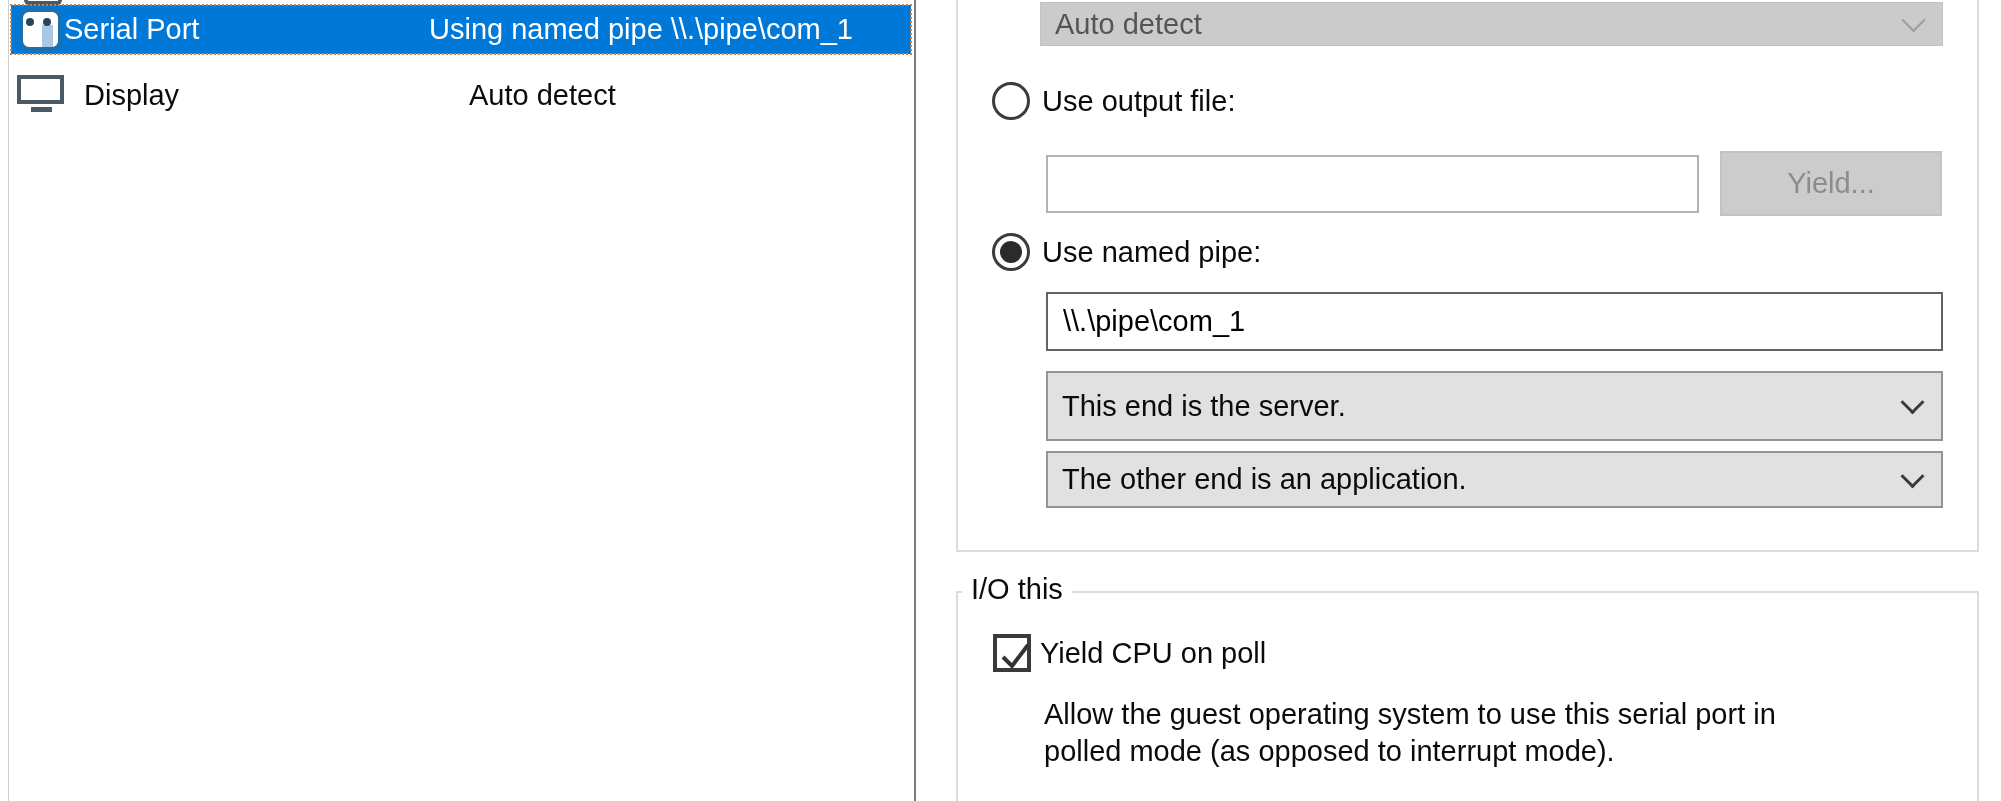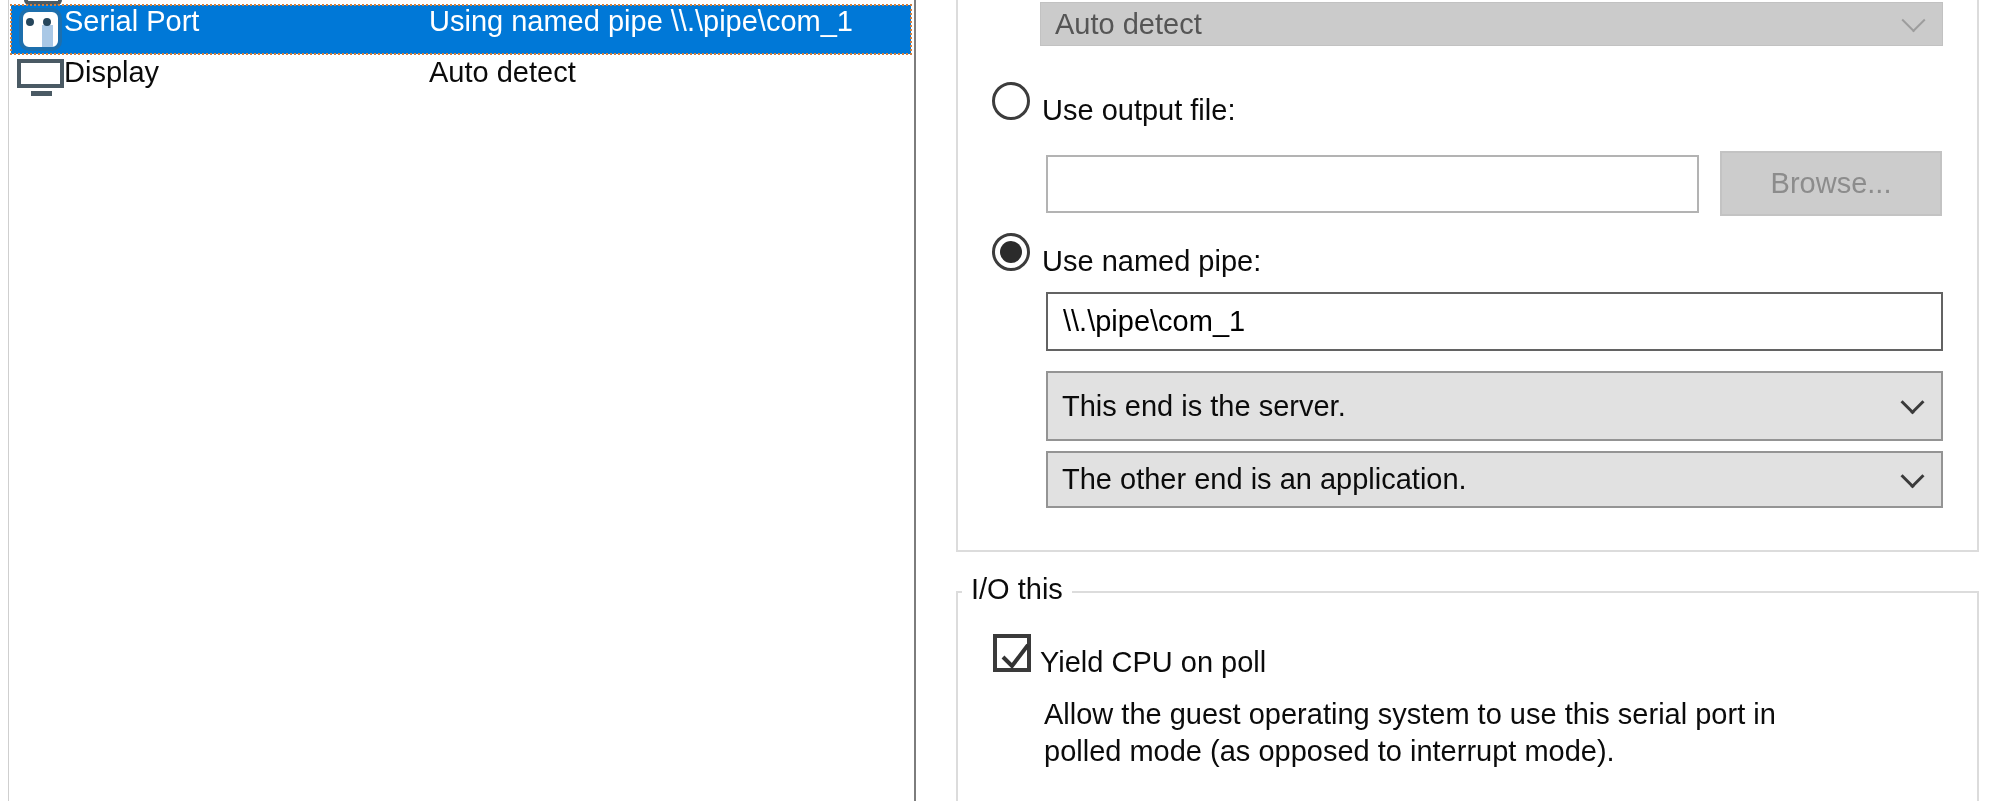--- a/index.html
+++ b/index.html
@@ -12,25 +12,25 @@
   
   .hw-list {
     position:absolute; left:8px; top:0; width:908px; height:801px;
     background:#fff; border-left:1px solid #cfcfcf; border-right:2px solid #7d7d7d;
   }
   .hw-frag {
     position:absolute; left:15px; top:0; width:38px; height:5px;
     border-left:4px solid #4a5a64; border-right:4px solid #4a5a64; border-bottom:4px solid #4a5a64;
     border-radius:0 0 9px 9px;
   }
-  .hw-row { position:absolute; left:2px; right:3px; display:flex; align-items:flex-start;
+  .hw-row { position:absolute; left:2px; right:3px; display:flex; align-items:center;
             font-size:29px; color:#0b0b0b; cursor:default; }
   .hw-row.selected { top:5px; height:49px; background:#0078d7; color:#ffffff;
                      outline:2px dotted #d07e3f; outline-offset:-1px; }
-  .hw-row.plain { top:56px; height:46px; }
+  .hw-row.plain { top:72px; height:46px;gap:20px; }
   .hw-iconwrap { position:relative; width:53px; height:100%; flex:none; }
   .hw-label { width:365px; white-space:nowrap; overflow:hidden; }
   .hw-value { white-space:nowrap; }
 
   
   .icon-serial .box { position:absolute; left:8px; top:3px; width:43px; height:43px;
     border:4px solid #1d6fad; border-radius:10px; background:#fff; }
   .icon-serial .bar { position:absolute; left:31px; top:20px; width:11px; height:22px; background:#a9c8e6; }
   .icon-serial .c1 { position:absolute; left:15px; top:13px; width:8px; height:8px;
     border:4px solid #26465c; border-radius:50%; background:#fff; }
@@ -62,21 +62,21 @@
   #combo-end  { left:1046px; top:371px; width:897px; height:70px; }
   #combo-peer { left:1046px; top:451px; width:897px; height:57px; }
 
   
   .radio { position:absolute; width:38px; height:38px; border:3px solid #3c3c3c;
            border-radius:50%; background:#fff; }
   .radio.checked::after { content:""; position:absolute; inset:5px; border-radius:50%; background:#2b2b2b; }
   #radio-output { left:992px; top:82px; }
   #radio-pipe   { left:992px; top:233px; }
 
-  .ctl-label { position:absolute; font-size:29px; white-space:nowrap; color:#0b0b0b;margin-top:9px; }
+  .ctl-label { position:absolute; font-size:29px; white-space:nowrap; color:#0b0b0b; }
   #label-output { left:1042px; top:85px; }
   #label-pipe   { left:1042px; top:236px; }
   #label-yield  { left:1040px; top:637px; }
 
   
   .textbox { position:absolute; background:#fff; font-size:29px; font-family:inherit;
              padding:16px 15px; color:#000; outline:none; }
   #input-output { left:1046px; top:155px; width:653px; height:58px; border:2px solid #b3b3b3; }
   #input-pipe   { left:1046px; top:292px; width:897px; height:59px; border:2px solid #636363; }
 
@@ -127,21 +127,21 @@
     <span>Auto detect</span>
     <span class="chev"></span>
   </div>
 
   <span class="radio" id="radio-output"></span>
   <span class="ctl-label" id="label-output">Use output file:</span>
 
   <input class="textbox" id="input-output" type="text" readonly="" value="" style="">
 
   <div id="btn-browse">
-    <span>Browse...</span>
+    <span>Yield...</span>
   </div>
 
   <span class="radio checked" id="radio-pipe"></span>
   <span class="ctl-label" id="label-pipe">Use named pipe:</span>
 
   <input class="textbox" id="input-pipe" type="text" readonly="" value="\\.\pipe\com_1" style="">
 
   <div class="combo enabled" id="combo-end">
     <span>This end is the server.</span>
     <span class="chev"></span>

